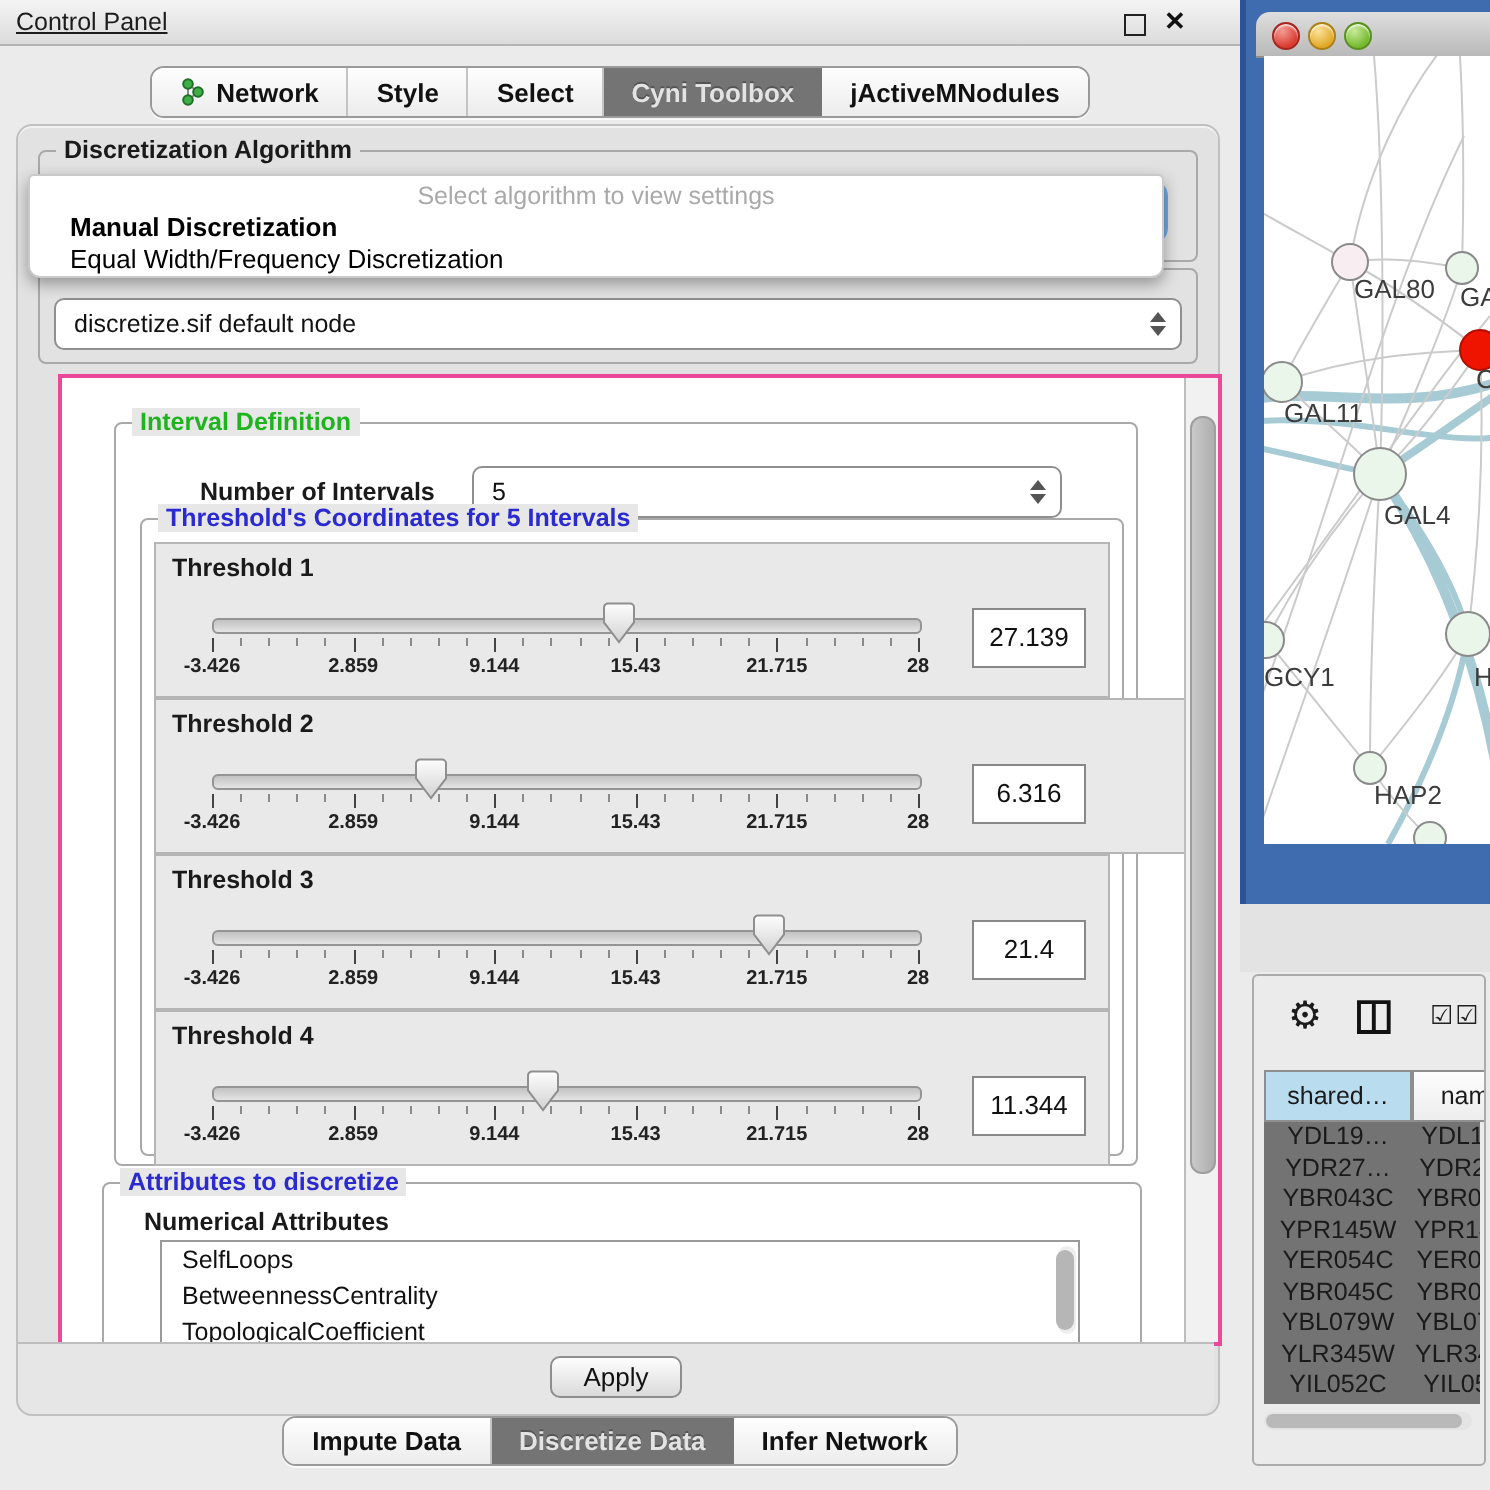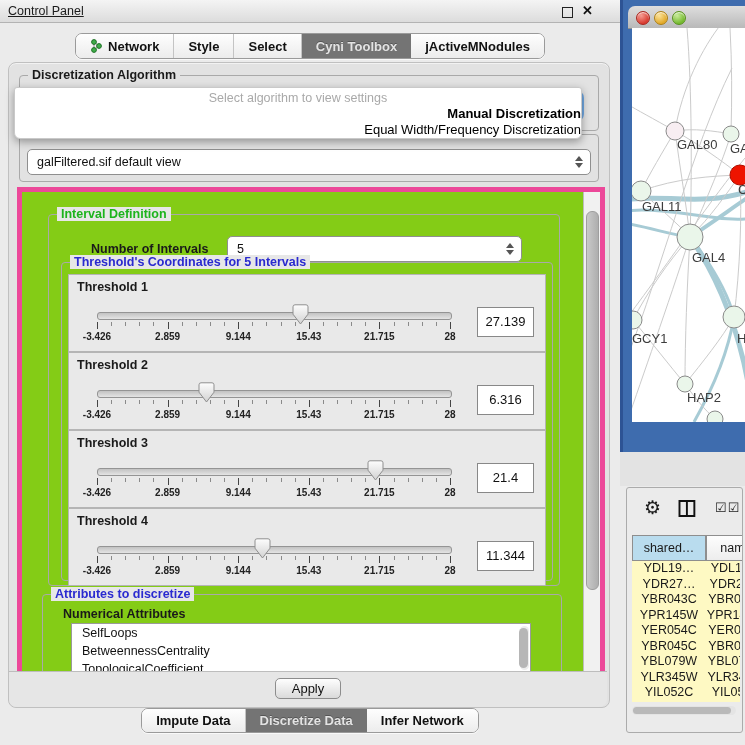--- a/index.html
+++ b/index.html
@@ -31,21 +31,21 @@
   .blue{color:var(--title-blue);}
 
   .combo{background:#fff;border:1px solid #8f8f8f;border-radius:5px;display:flex;align-items:center;font-size:12.5px;color:#111;}
   .combo .cval{padding-left:9px;flex:1;white-space:nowrap;overflow:hidden;}
   .spin{width:14px;display:flex;flex-direction:column;align-items:center;justify-content:center;gap:2px;margin-right:4px;}
   .spin b{width:0;height:0;border-left:4px solid transparent;border-right:4px solid transparent;}
   .spin .up{border-bottom:5px solid #555;}
   .spin .dn{border-top:5px solid #555;}
   .focusring{outline:3px solid rgba(93,157,226,.85);outline-offset:0;}
 
-  .scrollpane{left:8px;top:124px;width:578px;height:482px;background:#84cc16;border:5px solid #ec4899;overflow:hidden;}
+  .scrollpane{left:20px;top:124px;width:578px;height:482px;background:#ffffff;border:2px solid #ec4899;overflow:hidden;}
   .vtrack{position:absolute;right:0;top:0;width:16px;height:100%;background:#f1f1f1;border-left:1px solid #bdbdbd;}
   .vthumb{position:absolute;left:2px;top:19px;width:11px;height:377px;background:linear-gradient(90deg,#c9c9c9,#aeaeae);border-radius:6px;border:1px solid #9e9e9e;}
 
   .threshold-row{position:absolute;left:6px;width:476px;height:76px;background:#e9e9e9;border:1px solid #b5b5b5;}
   .th-label{position:absolute;left:8px;top:5px;font-weight:bold;font-size:12.5px;}
   .track{position:absolute;left:28px;top:37px;width:353px;height:6px;border-radius:3px;border:1px solid #949494;background:linear-gradient(#c2c2c2,#e4e4e4);}
   .handle{position:absolute;top:29px;width:17px;height:21px;}
   .tick{position:absolute;width:1px;background:#777;}
   .tick.major{top:47px;height:7px;background:#444;}
   .tick.minor{top:47px;height:4px;background:#8a8a8a;}
@@ -56,21 +56,21 @@
   .attr-item{padding:2px 0 2px 10px;font-size:12.5px;color:#111;white-space:nowrap;}
   .list-vtrack{position:absolute;right:1px;top:2px;width:9px;height:44px;background:#ededed;border-radius:5px;}
   .list-vthumb{position:absolute;right:1px;top:2px;width:9px;height:40px;background:#b6b6b6;border-radius:5px;}
 
   .footer{left:0px;top:608px;width:598px;height:35px;border-top:1px solid #bdbdbd;background:#e6e6e6;border-radius:0 0 8px 8px;display:flex;justify-content:center;}
   .applybtn{margin-top:6px;height:21px;padding:0 16px;font-size:13px;color:#111;background:linear-gradient(#fefefe,#dadada);border:1px solid #8d8d8d;border-radius:5px;}
 
   
   .popup{left:14px;top:87px;width:566px;height:50px;background:#fff;border:1px solid #c9c9c9;border-radius:3px 3px 6px 6px;box-shadow:0 3px 8px rgba(0,0,0,.35);z-index:30;}
   .popup .prompt{text-align:center;color:#a9a9a9;font-size:12.5px;padding-top:3px;height:15px;}
-  .popup .opt{padding-left:1px;font-size:13px;height:16px;line-height:16px;color:#000;white-space:nowrap;text-align:right;}
+  .popup .opt{padding-left:20px;font-size:13px;height:16px;line-height:16px;color:#000;white-space:nowrap;}
   .popup .opt.bold{font-weight:bold;}
 
   
   .net-frame{left:620px;top:0;width:125px;height:452px;background:var(--frame-blue);border-left:3px solid var(--frame-blue-dark);box-sizing:border-box;}
   .net-titlebar{left:628px;top:6px;width:117px;height:22px;border-radius:7px 0 0 0;background:linear-gradient(#dedede,#b9b9b9);border-bottom:1px solid #8f8f8f;}
   .light{position:absolute;top:5px;width:12px;height:12px;border-radius:50%;box-shadow:inset 0 1px 1px rgba(255,255,255,.8);}
   .light.red{left:8px;background:radial-gradient(circle at 35% 30%,#f59c93,#d93b30 70%);border:1px solid #a8251d;}
   .light.yellow{left:26px;background:radial-gradient(circle at 35% 30%,#fbe29a,#e2a928 70%);border:1px solid #ad7f14;}
   .light.green{left:44px;background:radial-gradient(circle at 35% 30%,#c8eb9a,#74b92e 70%);border:1px solid #58911d;}
   .net-canvas{left:632px;top:28px;width:113px;height:394px;background:#fff;overflow:hidden;}
@@ -78,21 +78,21 @@
   
   .tp-strip{left:620px;top:452px;width:125px;height:34px;background:#e3e3e3;}
   .tp-box{left:626px;top:487px;width:115px;height:244px;background:#ebebeb;border:1px solid #ababab;border-radius:3px;overflow:hidden;}
   .tp-toolbar{position:absolute;left:0;top:0;width:100%;height:44px;}
   .gear{position:absolute;left:17px;top:8px;font-size:19px;color:#1b1b1b;}
   .spliticon{position:absolute;left:50px;top:7px;font-size:21px;color:#111;font-weight:bold;}
   .checks{position:absolute;left:88px;top:12px;font-size:13px;color:#222;letter-spacing:1px;}
   .tp-header{position:absolute;left:5px;top:47px;height:26px;display:flex;}
   .hcell{box-sizing:border-box;border:1px solid #8e8e8e;font-size:12.5px;text-align:center;line-height:24px;background:linear-gradient(#fdfdfd,#ededed);white-space:nowrap;overflow:hidden;}
   .hcell.selcol{background:var(--header-blue);}
-  .tp-rows{position:absolute;left:5px;top:73px;width:108px;height:141px;overflow:hidden;background:#fef9c3;}
+  .tp-rows{position:absolute;left:5px;top:73px;width:108px;height:141px;overflow:hidden;background:#737373;}
   .trow{display:flex;height:15.5px;font-size:12.5px;}
   .tcell{white-space:nowrap;overflow:hidden;text-align:center;flex:none;}
   .hscroll{position:absolute;left:5px;top:218px;width:104px;height:9px;background:#e4e4e4;border-radius:5px;}
   .hthumb{position:absolute;left:1px;top:1px;width:98px;height:7px;background:#b9b9b9;border-radius:4px;}
 
   .tabicon svg{display:block;}
 </style>
 </head>
 <body>
 
@@ -152,21 +152,21 @@
         <span class="spin">
             <b class="up"></b>
             <b class="dn"></b>
           </span>
       </div>
     </div>
 
     <div class="abs groupbox" style="left:10px;top:71px;width:578px;height:46px;">
       <span class="gtitle">Table Data</span>
       <div class="combo" style="position:absolute;left:7px;top:14px;width:562px;height:24px;">
-        <span class="cval">galFiltered.sif default view</span>
+        <span class="cval">discretize.sif default node</span>
         <span class="spin">
             <b class="up"></b>
             <b class="dn"></b>
           </span>
       </div>
     </div>
 
     <div class="abs scrollpane">
 
       <div class="abs groupbox" style="left:26px;top:22px;width:510px;height:370px;">
@@ -217,21 +217,21 @@
                 <div class="ticklabel" style="left: 98.6px;">2.859</div>
                 <div class="ticklabel" style="left: 169.2px;">9.144</div>
                 <div class="ticklabel" style="left: 239.8px;">15.43</div>
                 <div class="ticklabel" style="left: 310.4px;">21.715</div>
                 <div class="ticklabel" style="left: 381px;">28</div>
                 <div class="handle" style="left: 223.251px;"><svg width="17" height="21" viewBox="0 0 17 21">
                     <path d="M3,0.8 h11 a2,2 0 0 1 2,2 v7.4 L8.5,20 L1,10.2 V2.8 a2,2 0 0 1 2,-2 Z" fill="url(#hg)" stroke="#8f8f8f"></path>
                   </svg></div>
                 <div class="valuebox">27.139</div>
               </div>
-              <div class="threshold-row" style="top: 89px;">
+              <div class="threshold-row" style="top: 89px; padding-left: 48px;">
                 <div class="th-label">Threshold 2</div>
                 <div class="track"></div>
                 <div class="tick major" style="left: 28px;"></div>
                 <div class="tick minor" style="left: 42.12px;"></div>
                 <div class="tick minor" style="left: 56.24px;"></div>
                 <div class="tick minor" style="left: 70.36px;"></div>
                 <div class="tick minor" style="left: 84.48px;"></div>
                 <div class="tick major" style="left: 98.6px;"></div>
                 <div class="tick minor" style="left: 112.72px;"></div>
                 <div class="tick minor" style="left: 126.84px;"></div>

